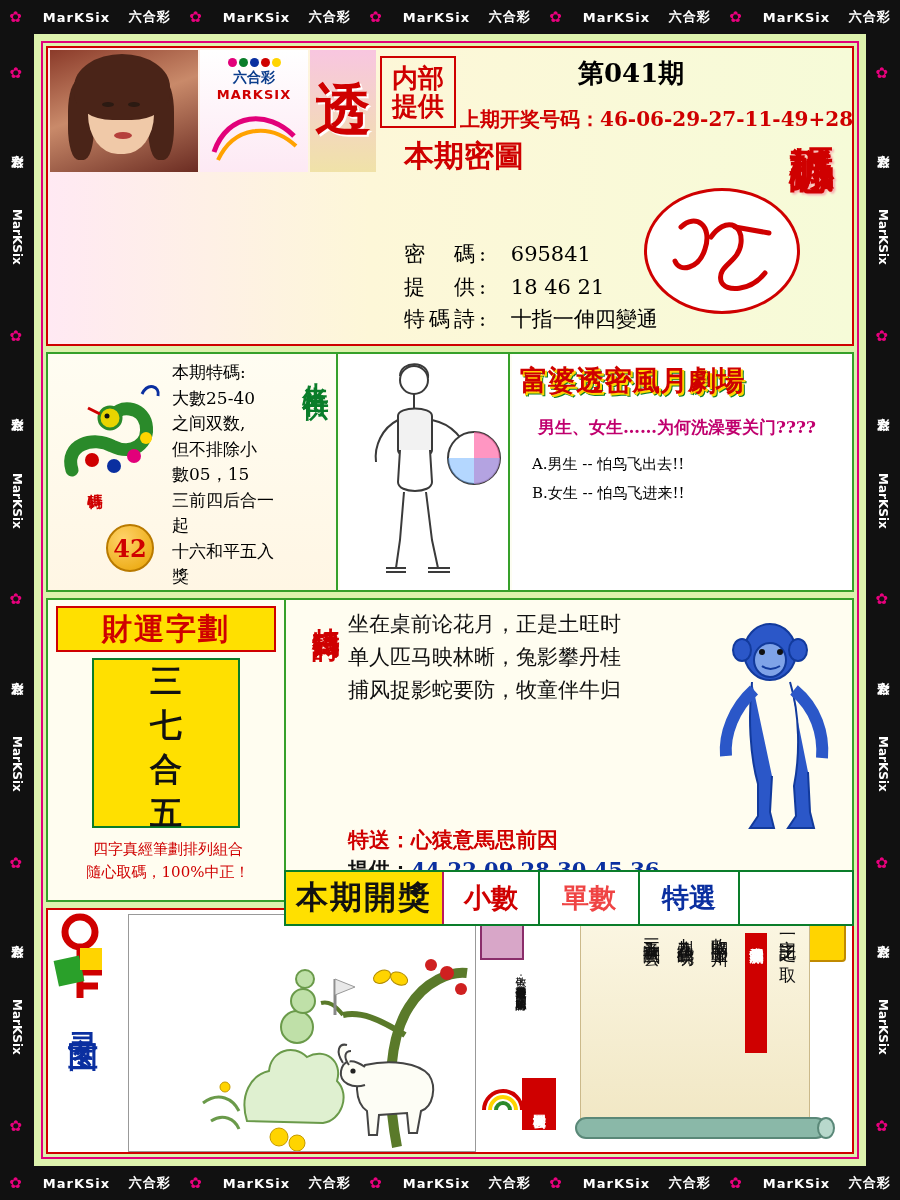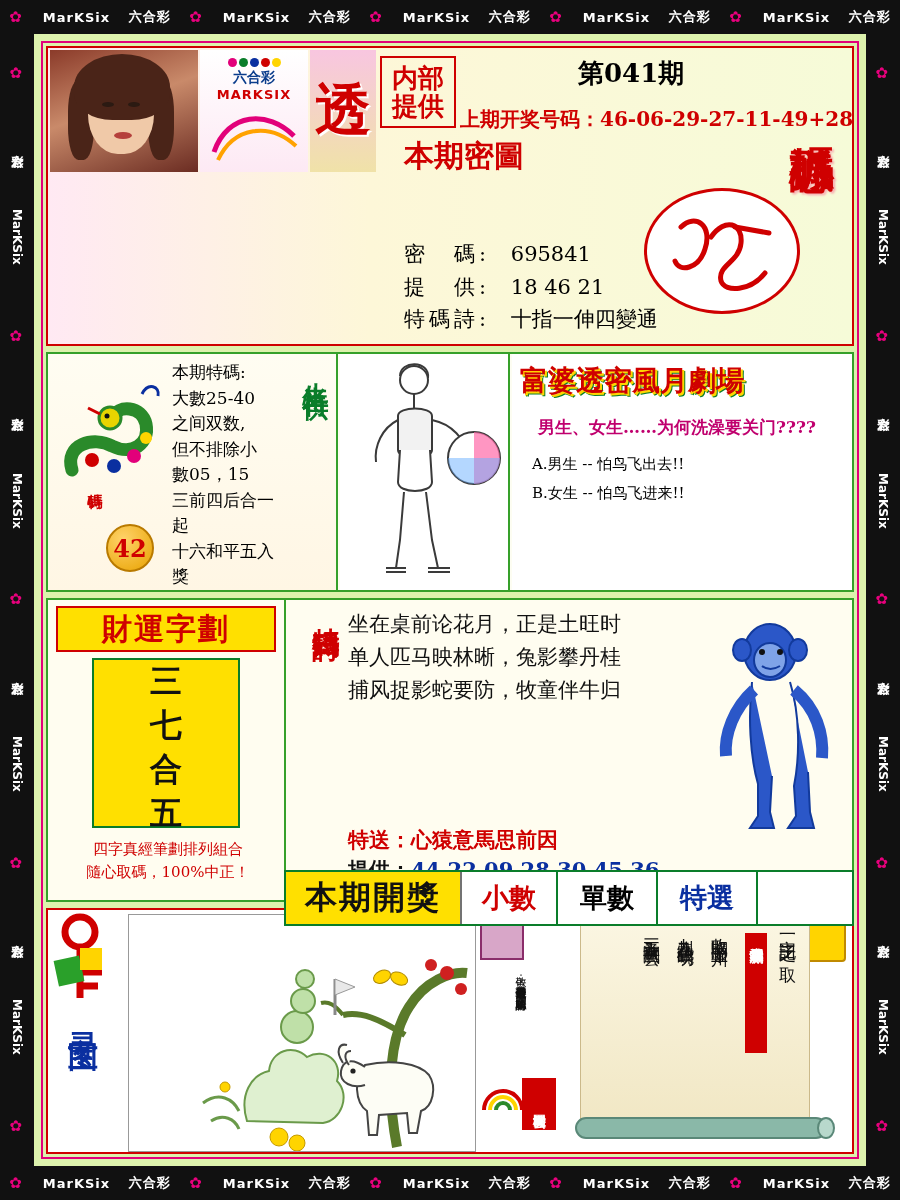--- a/index.html
+++ b/index.html
@@ -360,25 +360,25 @@
     background: #fff;
     display: flex; align-items: stretch;
     z-index: 5;
   }
   #award-bar .cell {
     display: flex; align-items: center; justify-content: center;
     font-family: "DejaVu Serif", serif;
     font-weight: bold;
   }
   .aw-title {
-    width: 176px; background: #ffe000; color: #111; font-size: 32px;
-    border-right: 2px solid #737373; letter-spacing: 2px;
+    width: 158px; background: #ffe000; color: #111; font-size: 32px;
+    border-right: 2px solid #be185d; letter-spacing: 2px;
   }
   .aw-1 { width: 96px; color: #cf0000; font-size: 27px; border-right: 2px solid #0a7d2a; }
-  .aw-2 { width: 100px; color: #000000; font-size: 27px; border-right: 2px solid #0a7d2a; }
+  .aw-2 { width: 100px; color: #ef4444; font-size: 27px; border-right: 2px solid #0a7d2a; }
   .aw-3 { width: 100px; color: #0a2fa0; font-size: 27px; border-right: 2px solid #0a7d2a; }
   .aw-num { flex: 1; background: #ffe000; color: #111; font-size: 34px; }
 
   
   #panel-four {
     left: 0; top: 862px; width: 808px; height: 246px;
     border: 2px solid #cf0000;
     background: #fff;
     overflow: hidden;
   }

